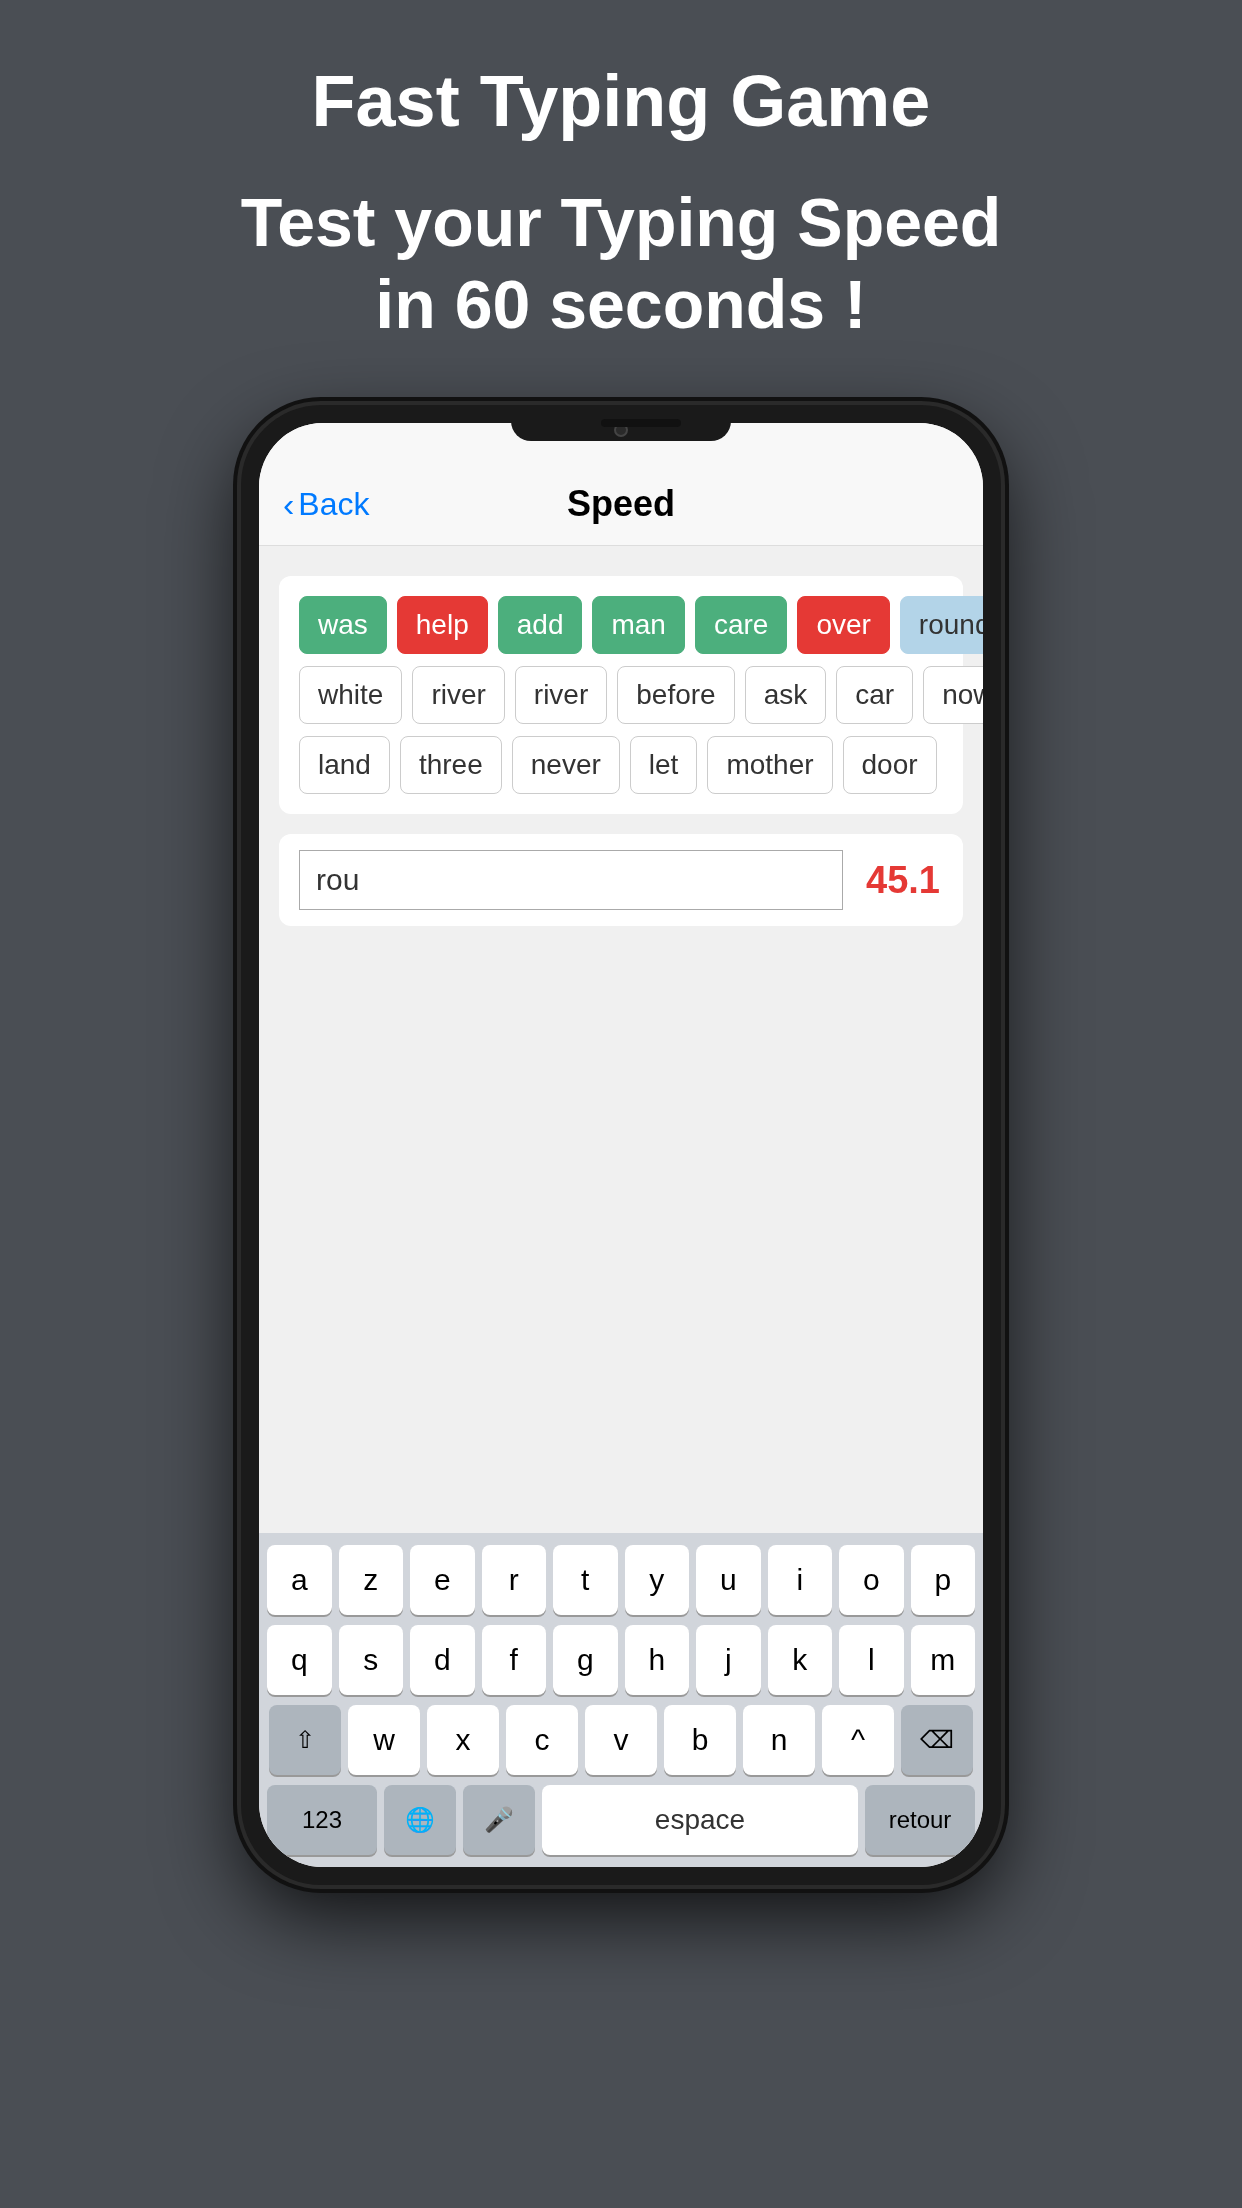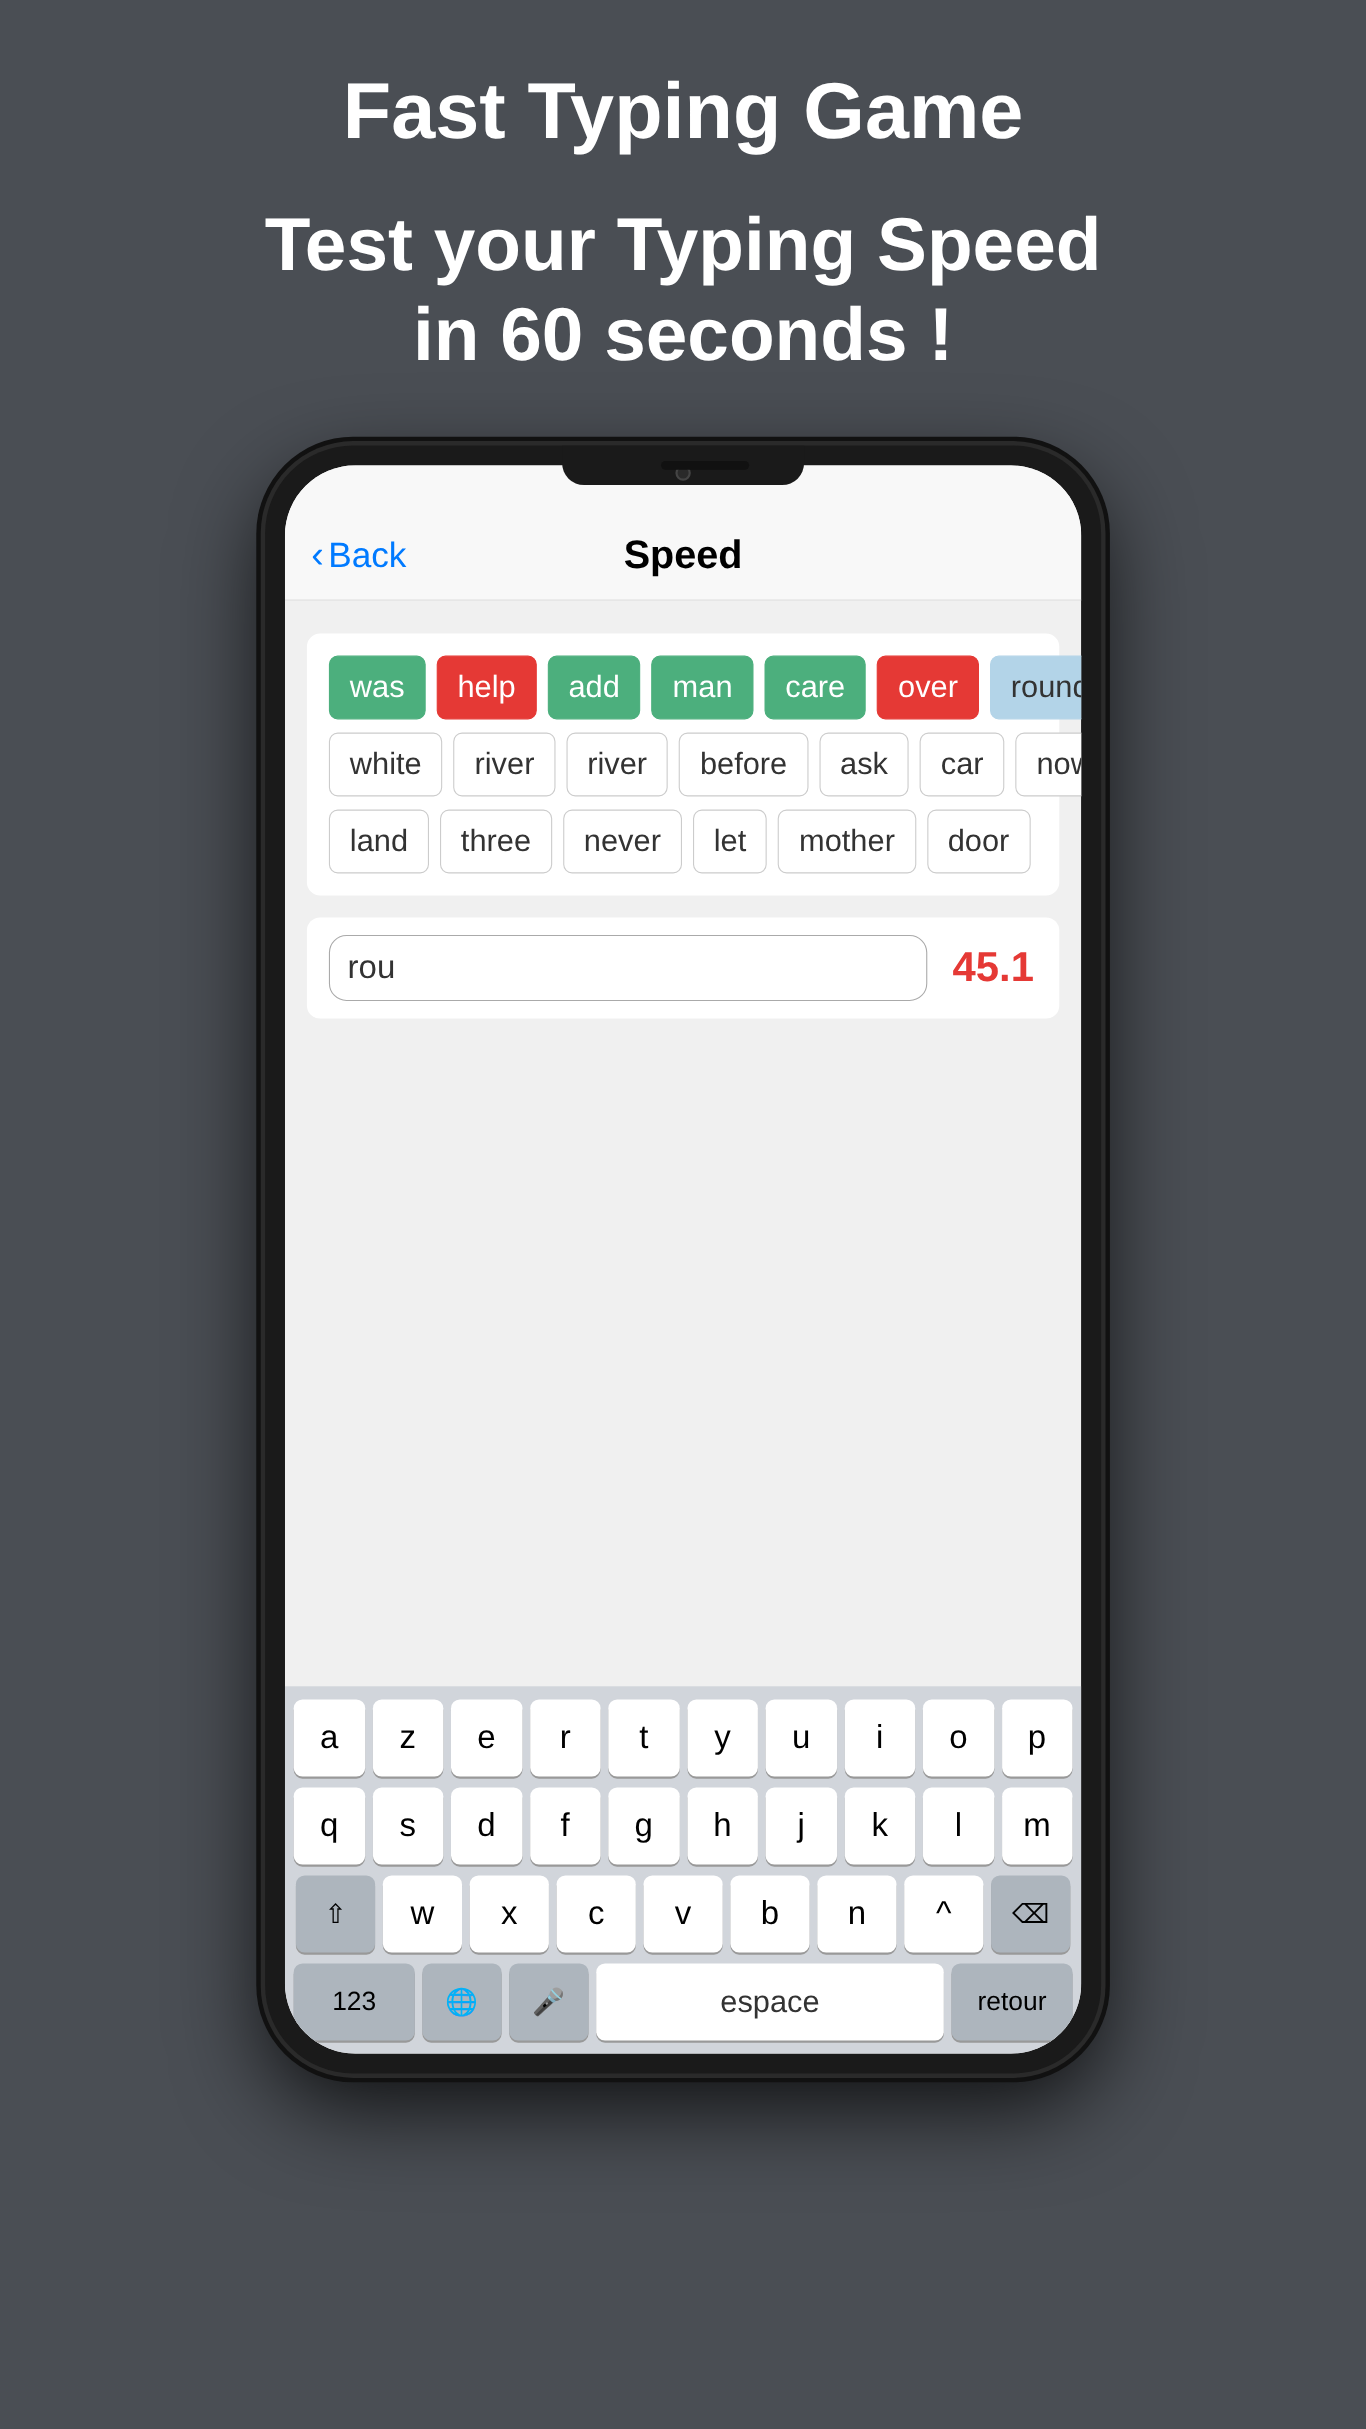--- a/index.html
+++ b/index.html
@@ -220,21 +220,21 @@
       align-items: center;
       background: white;
       border-radius: 12px;
       padding: 16px 20px;
       gap: 20px;
     }
 
     .typing-input {
       flex: 1;
       border: 1px solid #aaa;
-      border-radius: 16px;
+      border-radius: 0;
       padding: 12px 16px;
       font-size: 30px;
       color: #333;
       outline: none;
       background: white;
     }
 
     .timer-display {
       font-size: 38px;
       font-weight: 600;

